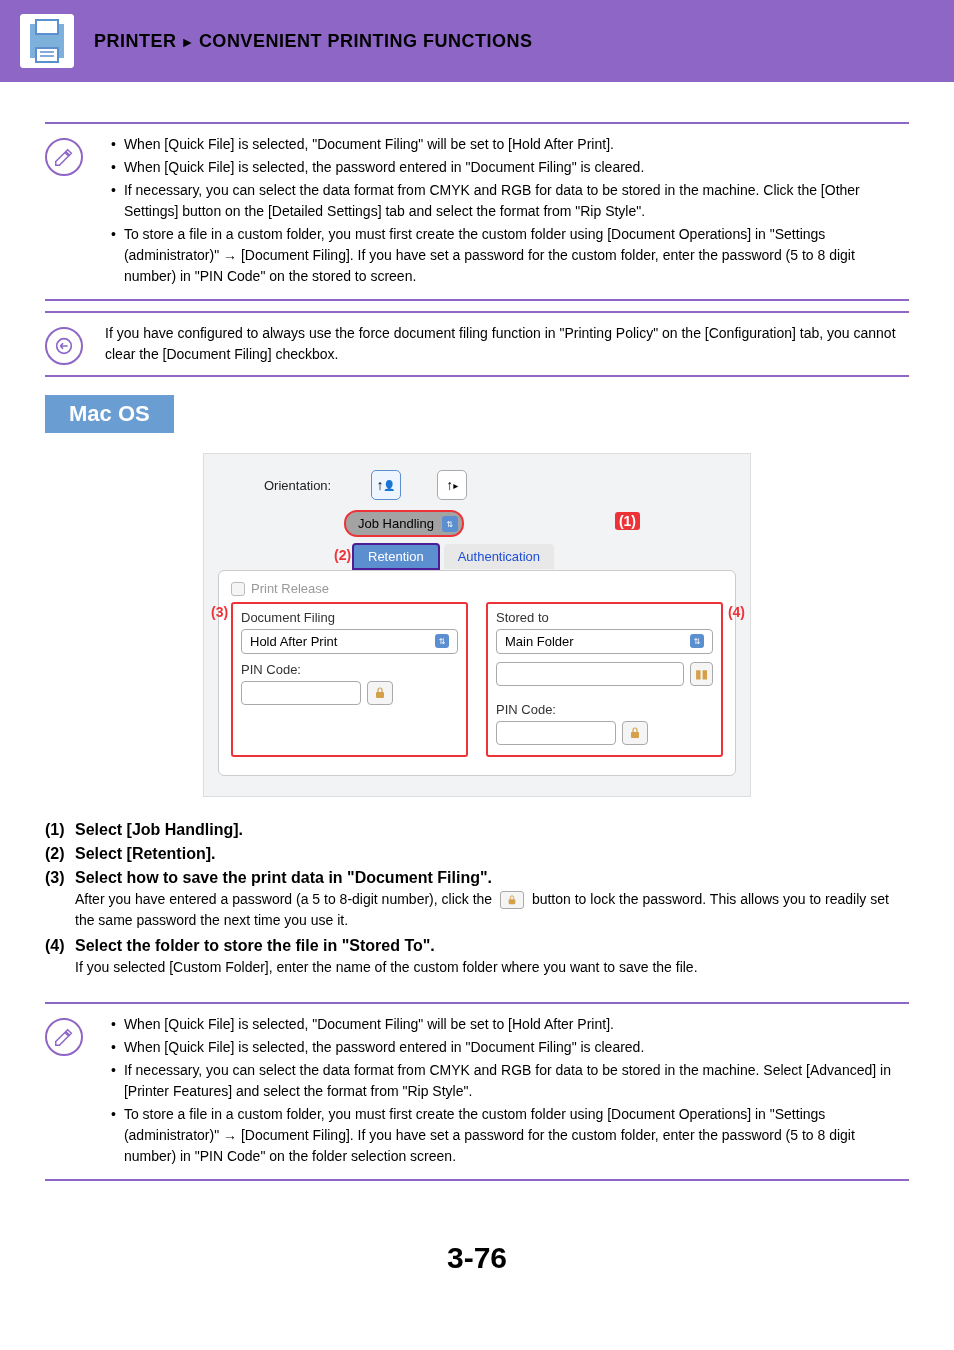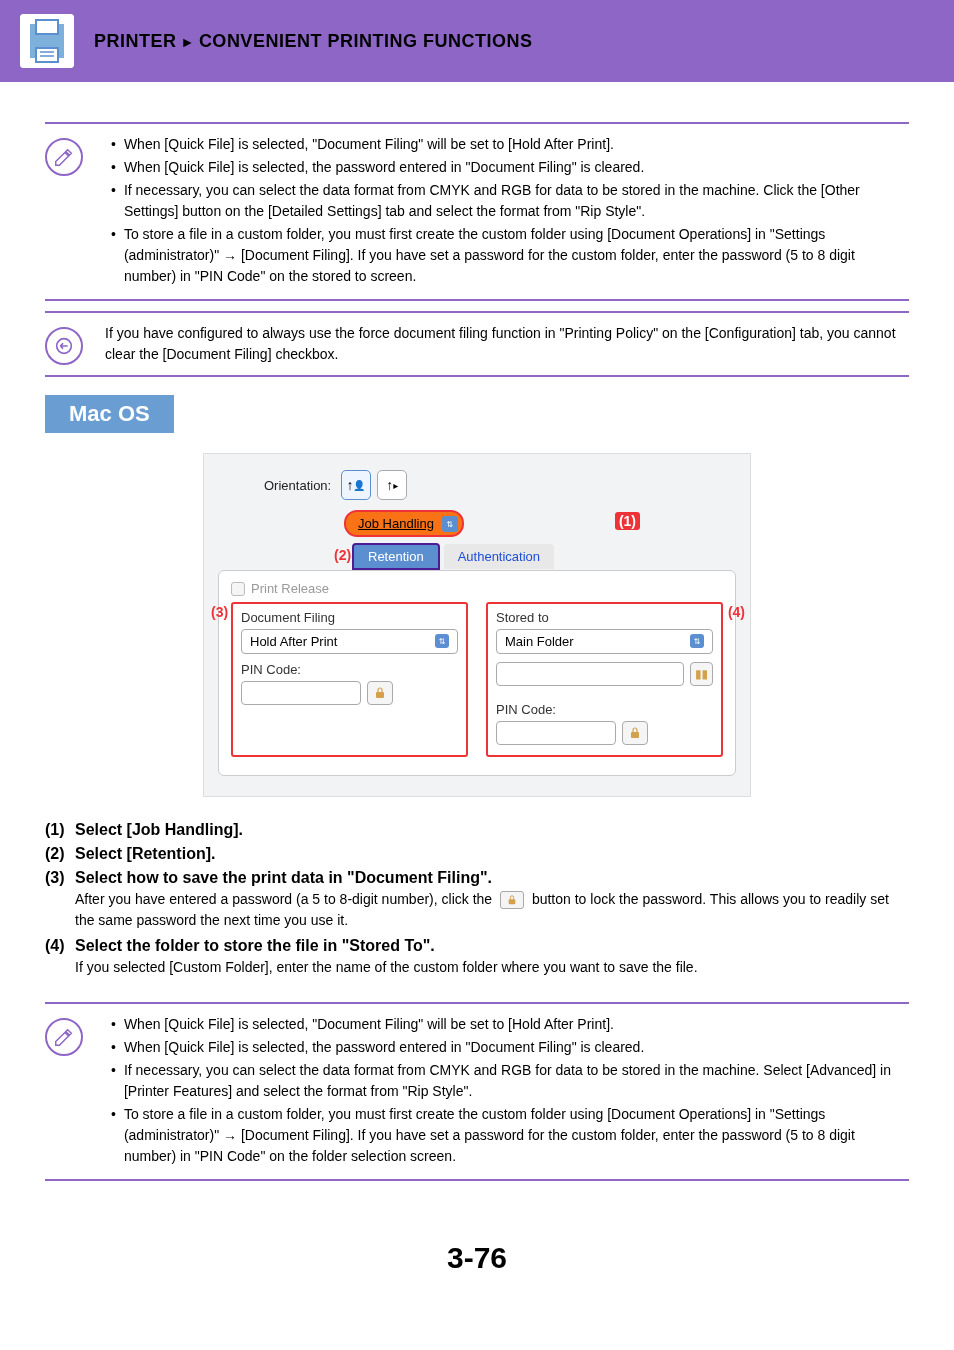--- a/index.html
+++ b/index.html
@@ -12,26 +12,26 @@
     .content { padding: 40px 45px 0 45px; }
     .note-block { border-top: 2px solid #8e66c6; border-bottom: 2px solid #8e66c6; padding: 10px 0 10px 60px; position: relative; margin-bottom: 10px; }
     .note-icon { position: absolute; left: 0; top: 14px; width: 38px; height: 38px; border: 2px solid #8e66c6; border-radius: 50%; display: flex; align-items: center; justify-content: center; }
     .note-icon svg { width: 22px; height: 22px; }
     .bullet-item { display: flex; font-size: 14px; line-height: 1.5; margin-bottom: 2px; padding-left: 6px; }
     .bullet-dot { margin-right: 8px; }
     .note-simple { border-top: 2px solid #8e66c6; border-bottom: 2px solid #8e66c6; padding: 10px 0 10px 60px; position: relative; font-size: 14px; line-height: 1.5; margin-bottom: 18px; }
     .os-badge { background: #6a9dd2; color: #fff; font-size: 22px; font-weight: bold; padding: 6px 24px; display: inline-block; margin-bottom: 20px; }
     .dialog-wrap { display: flex; justify-content: center; margin-bottom: 24px; }
     .dialog { width: 548px; background: #f1f3f5; border: 1px solid #ddd; position: relative; padding-bottom: 20px; }
-    .orient-row { display: flex; align-items: center; padding: 16px 0 10px 60px; }
+    .orient-row { display: flex; align-items: center; padding: 16px 0 10px 60px; gap: 30px; }
     .orient-label { font-size: 13px; color: #222; margin-right: 10px; }
     .orient-btn { width: 30px; height: 30px; background: #fff; border: 1px solid #aaa; border-radius: 5px; margin-right: 6px; display: flex; align-items: center; justify-content: center; font-size: 14px; }
     .orient-btn.sel { border-color: #5b8fcf; background: #eef5ff; }
     .jh-row { display: flex; align-items: center; padding: 0 0 6px 140px; position: relative; }
-    .jh-select { background: #f97316; border: 2px solid #ee3338; border-radius: 13px; padding: 4px 28px 4px 12px; font-size: 13px; position: relative; text-decoration: underline; }
+    .jh-select { background: #a3a3a3; border: 2px solid #ee3338; border-radius: 13px; padding: 4px 28px 4px 12px; font-size: 13px; position: relative; }
     .jh-spinner { position: absolute; right: 4px; top: 4px; width: 16px; height: 16px; background: #5b8fcf; border-radius: 3px; display: flex; align-items: center; justify-content: center; color: #fff; font-size: 8px; }
     .callout { position: absolute; font-weight: bold; font-size: 14px; }
     .c1 { color: #fff; background: #ee3338; border-radius: 3px; padding: 1px 4px; right: 110px; top: 2px; }
     .tab-row { display: flex; align-items: center; padding: 0 0 0 148px; position: relative; }
     .tab-ret { border: 2px solid #4c1d95; background: #5b8fcf; color: #fff; padding: 4px 14px; font-size: 13px; border-radius: 4px 4px 0 0; position: relative; }
     .tab-auth { background: #e8e8e8; color: #1d4ed8; padding: 5px 14px; font-size: 13px; margin-left: 4px; border-radius: 4px 4px 0 0; }
     .c2 { color: #ee3338; position: absolute; left: 130px; top: 4px; font-weight: bold; font-size: 14px; }
     .panel-body { background: #fff; margin: 0 14px; border: 1px solid #ccc; border-radius: 6px; padding: 10px 12px 18px 12px; }
     .pr-row { display: flex; align-items: center; color: #999; font-size: 13px; margin-bottom: 6px; }
     .pr-check { width: 14px; height: 14px; border: 1px solid #bbb; border-radius: 3px; margin-right: 6px; background: #f5f5f5; }

